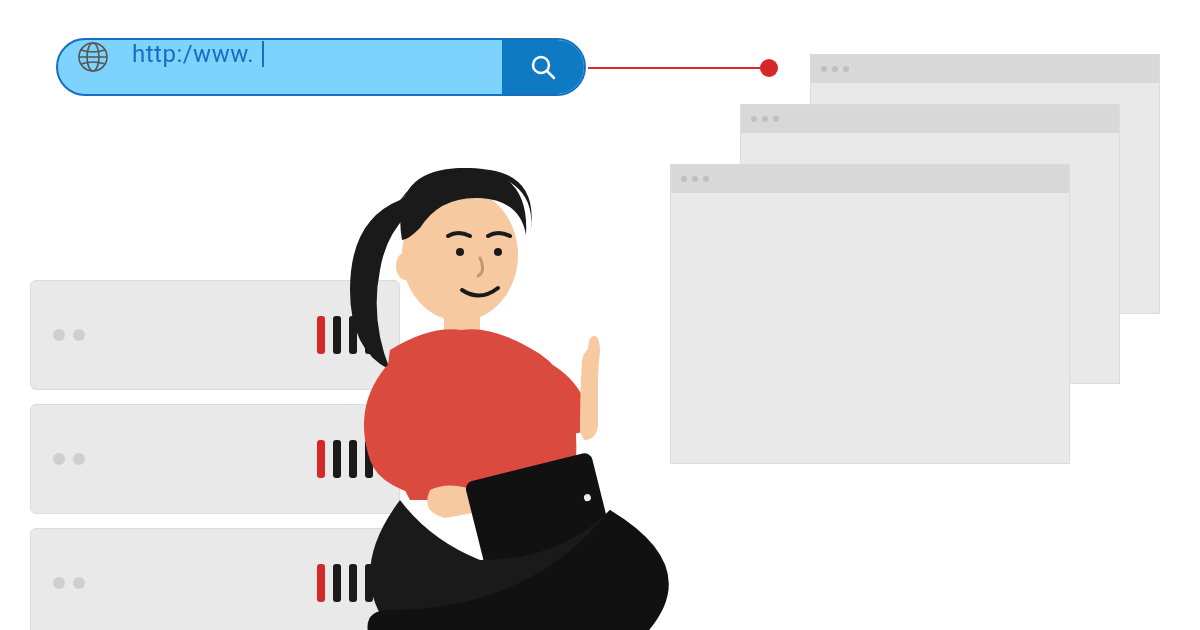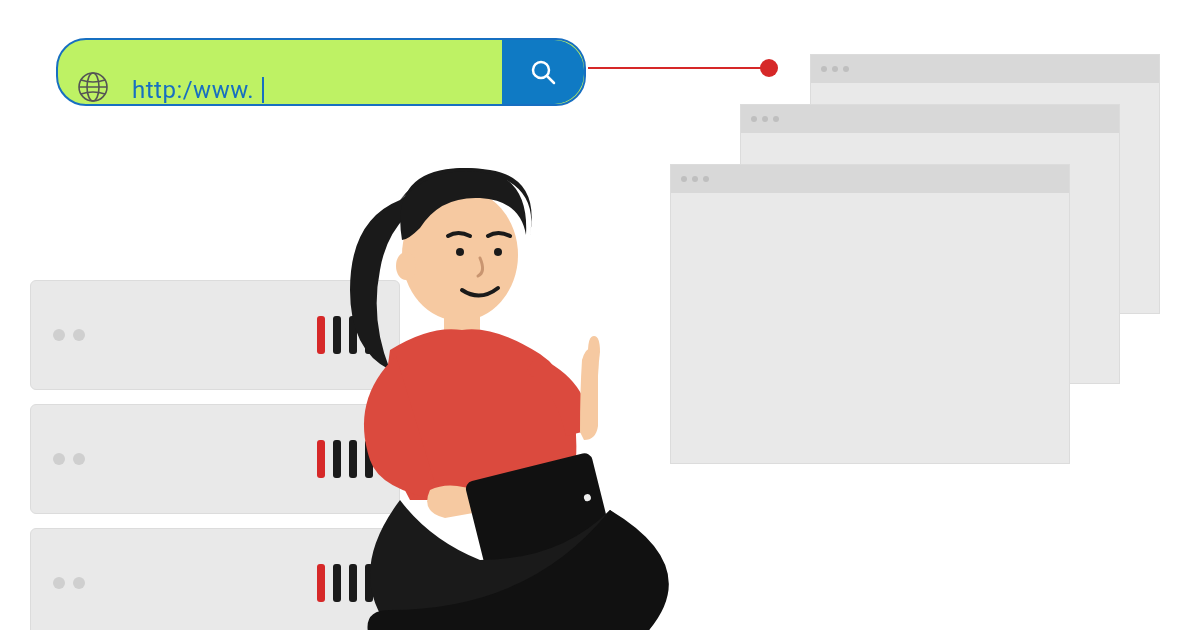--- a/index.html
+++ b/index.html
@@ -11,26 +11,26 @@
     overflow: hidden;
     font-family: -apple-system, BlinkMacSystemFont, "Segoe UI", Roboto, sans-serif;
   }
 
   
   .url-bar {
     position: absolute;
     top: 38px;
     left: 56px;
     width: 530px;
-    height: 68px;
+    height: 58px;
     border: 2px solid #176fc1;
     border-radius: 30px;
     display: flex;
-    align-items: flex-end;
-    background: #bef264;
+    align-items: flex-start;
+    background: #7dd3fc;
     overflow: hidden;
   }
   .globe-wrap {
     width: 70px;
     display: flex;
     align-items: center;
     justify-content: center;
   }
   .url-text {
     flex: 1;

